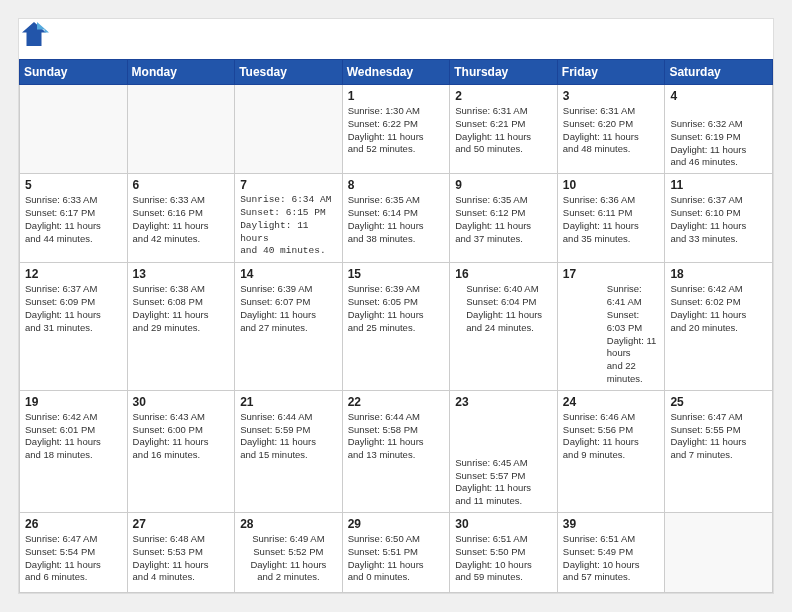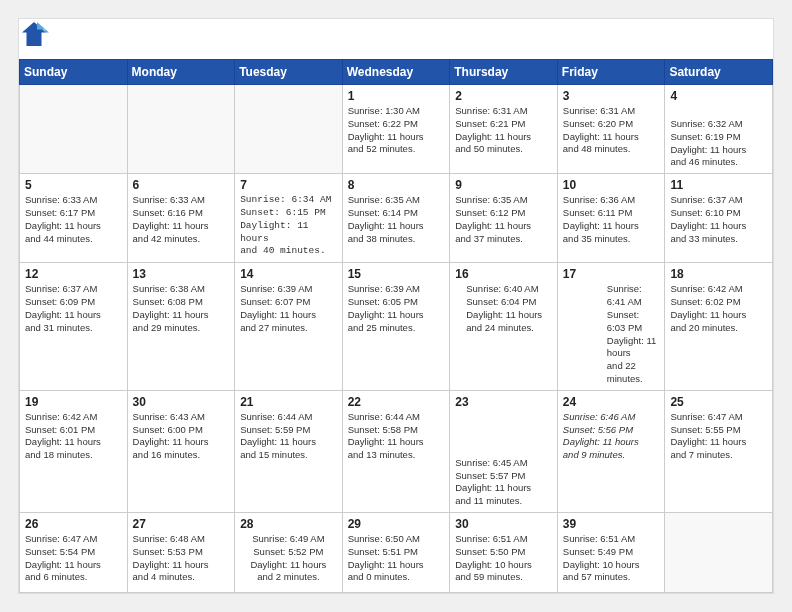--- a/index.html
+++ b/index.html
@@ -290,21 +290,21 @@
           </td>
           <td>
             <div class="day-number">23</div>
             <div class="day-info" style="white-space: pre-line; margin-top: 48px;">Sunrise: 6:45 AM
 Sunset: 5:57 PM
 Daylight: 11 hours
 and 11 minutes.</div>
           </td>
           <td>
             <div class="day-number">24</div>
-            <div class="day-info" style="white-space: pre-line; font-style: italic;">Sunrise: 6:46 AM
+            <div class="day-info" style="white-space: pre-line;">Sunrise: 6:46 AM
 Sunset: 5:56 PM
 Daylight: 11 hours
 and 9 minutes.</div>
           </td>
           <td>
             <div class="day-number">25</div>
             <div class="day-info" style="white-space: pre-line;">Sunrise: 6:47 AM
 Sunset: 5:55 PM
 Daylight: 11 hours
 and 7 minutes.</div>

